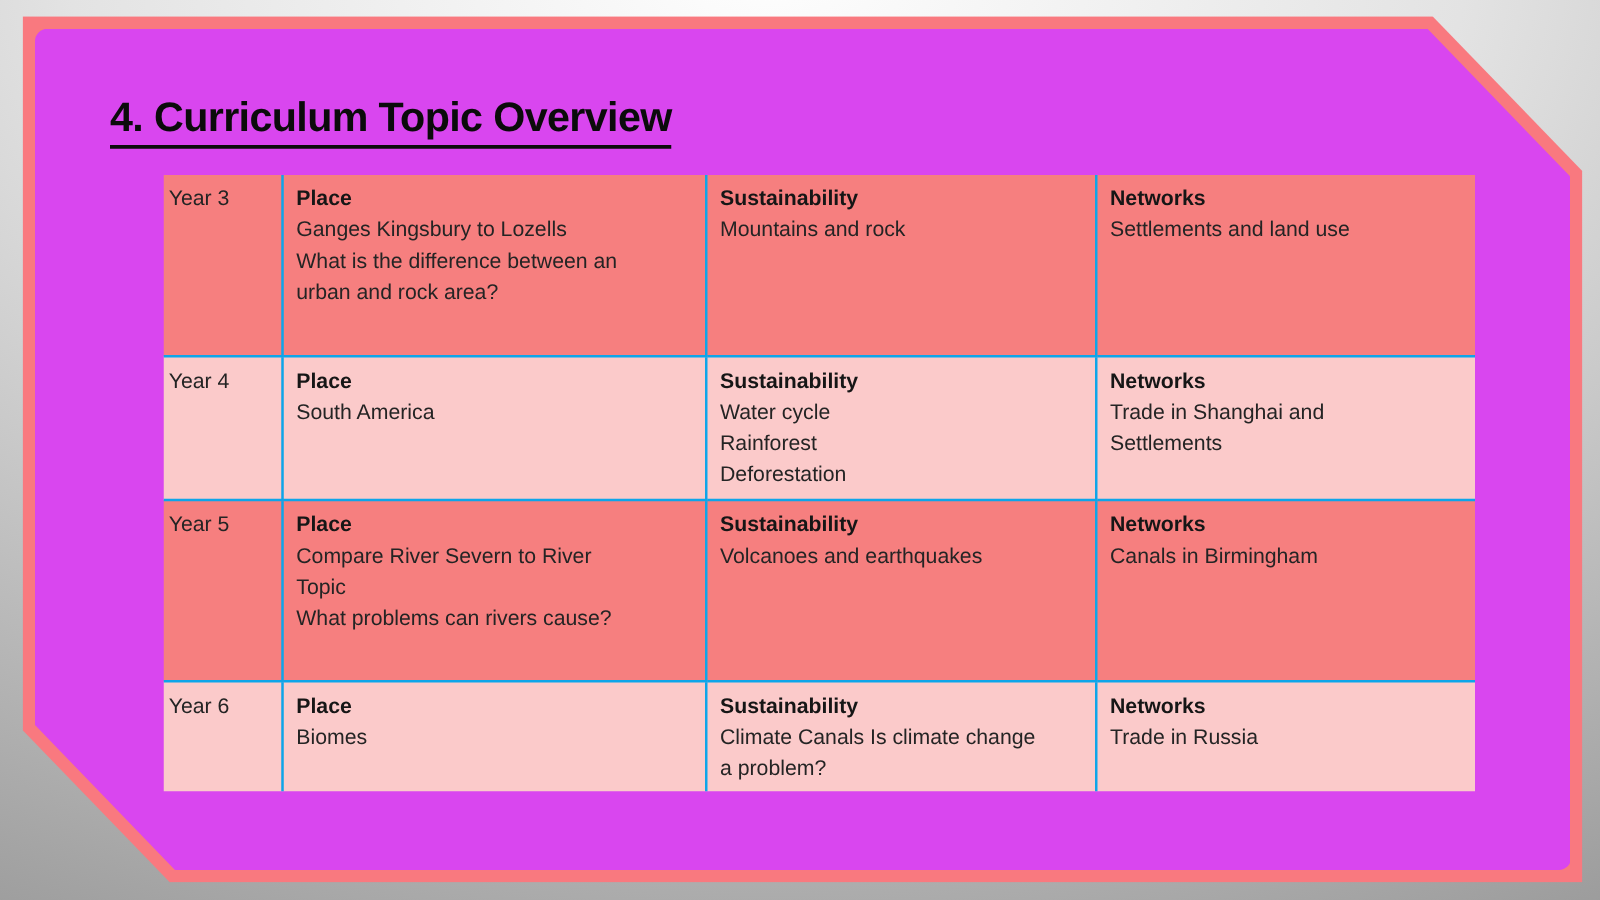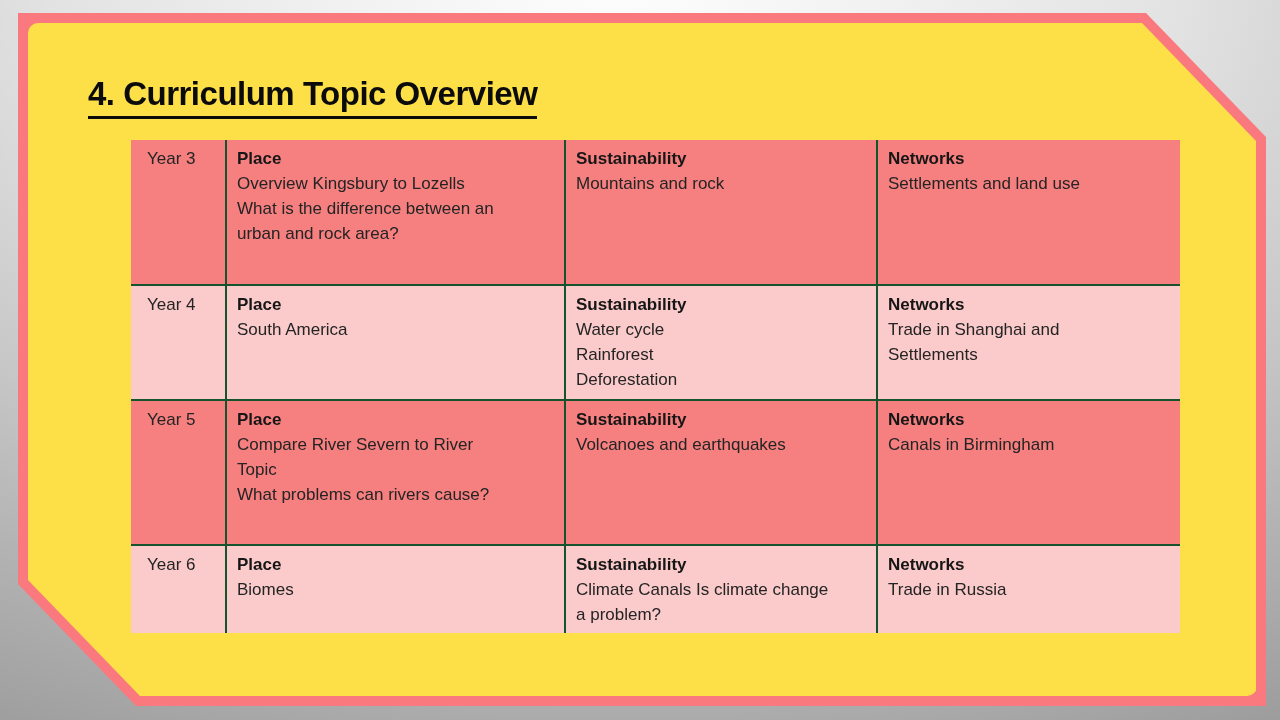--- a/index.html
+++ b/index.html
@@ -23,21 +23,21 @@
     height: 693px;
     background: var(--frame, #f9797f);
     clip-path: polygon(0 0, 1128px 0, 1248px 124px, 1248px 693px, 118px 693px, 0 571px);
   }
   .slide-canvas {
     position: absolute;
     left: 10px;
     top: 10px;
     width: 1229px;
     height: 673px;
-    background: #fde047;
+    background: #d946ef;
     clip-path: polygon(0 0, 1114px 0, 1228px 118px, 1228px 673px, 112px 673px, 0 557px);
     border-radius: 10px;
   }
   .page-title {
     position: absolute;
     left: 60px;
     top: 52px;
     font-size: 33px;
     font-weight: bold;
     color: #0b0b0b;
@@ -53,24 +53,24 @@
     top: 117px;
     width: 1049px;
     border-collapse: collapse;
     table-layout: fixed;
     font-size: 17px;
     color: #242424;
   }
   .curriculum-table td {
     vertical-align: top;
     padding: 6px 10px 6px 10px;
-    border: 2px solid #14532d;
+    border: 2px solid #0ea5e9;
     line-height: 25px;
   }
-  .curriculum-table td:first-child { border-left: none; padding-left: 16px; }
+  .curriculum-table td:first-child { border-left: none; padding-left: 4px; }
   .curriculum-table td:last-child  { border-right: none; }
   .curriculum-table tr:first-child td { border-top: none; }
   .curriculum-table tr:last-child td  { border-bottom: none; }
   .curriculum-table tr:nth-child(odd)  td { background: var(--row_dark,  #f67f7f); }
   .curriculum-table tr:nth-child(even) td { background: var(--row_light, #fbcaca); }
   .curriculum-table tr:nth-child(1) { height: 145px; }
   .curriculum-table tr:nth-child(2) { height: 115px; }
   .curriculum-table tr:nth-child(3) { height: 145px; }
   .curriculum-table tr:nth-child(4) { height: 88px; margin-top: 24px; }
   .col-year { width: 95px; }
@@ -94,21 +94,21 @@
         <col class="col-year">
         <col class="col-place">
         <col class="col-sustainability">
         <col class="col-networks">
       </colgroup>
       <tbody>
           <tr>
             <td>Year 3</td>
             <td>
               <div class="topic-header">Place</div>
-              <div class="topic-line">Overview Kingsbury to Lozells</div>
+              <div class="topic-line">Ganges Kingsbury to Lozells</div>
               <div class="topic-line">What is the difference between an</div>
               <div class="topic-line">urban and rock area?</div>
             </td>
             <td>
               <div class="topic-header">Sustainability</div>
               <div class="topic-line">Mountains and rock</div>
             </td>
             <td>
               <div class="topic-header">Networks</div>
               <div class="topic-line">Settlements and land use</div>

